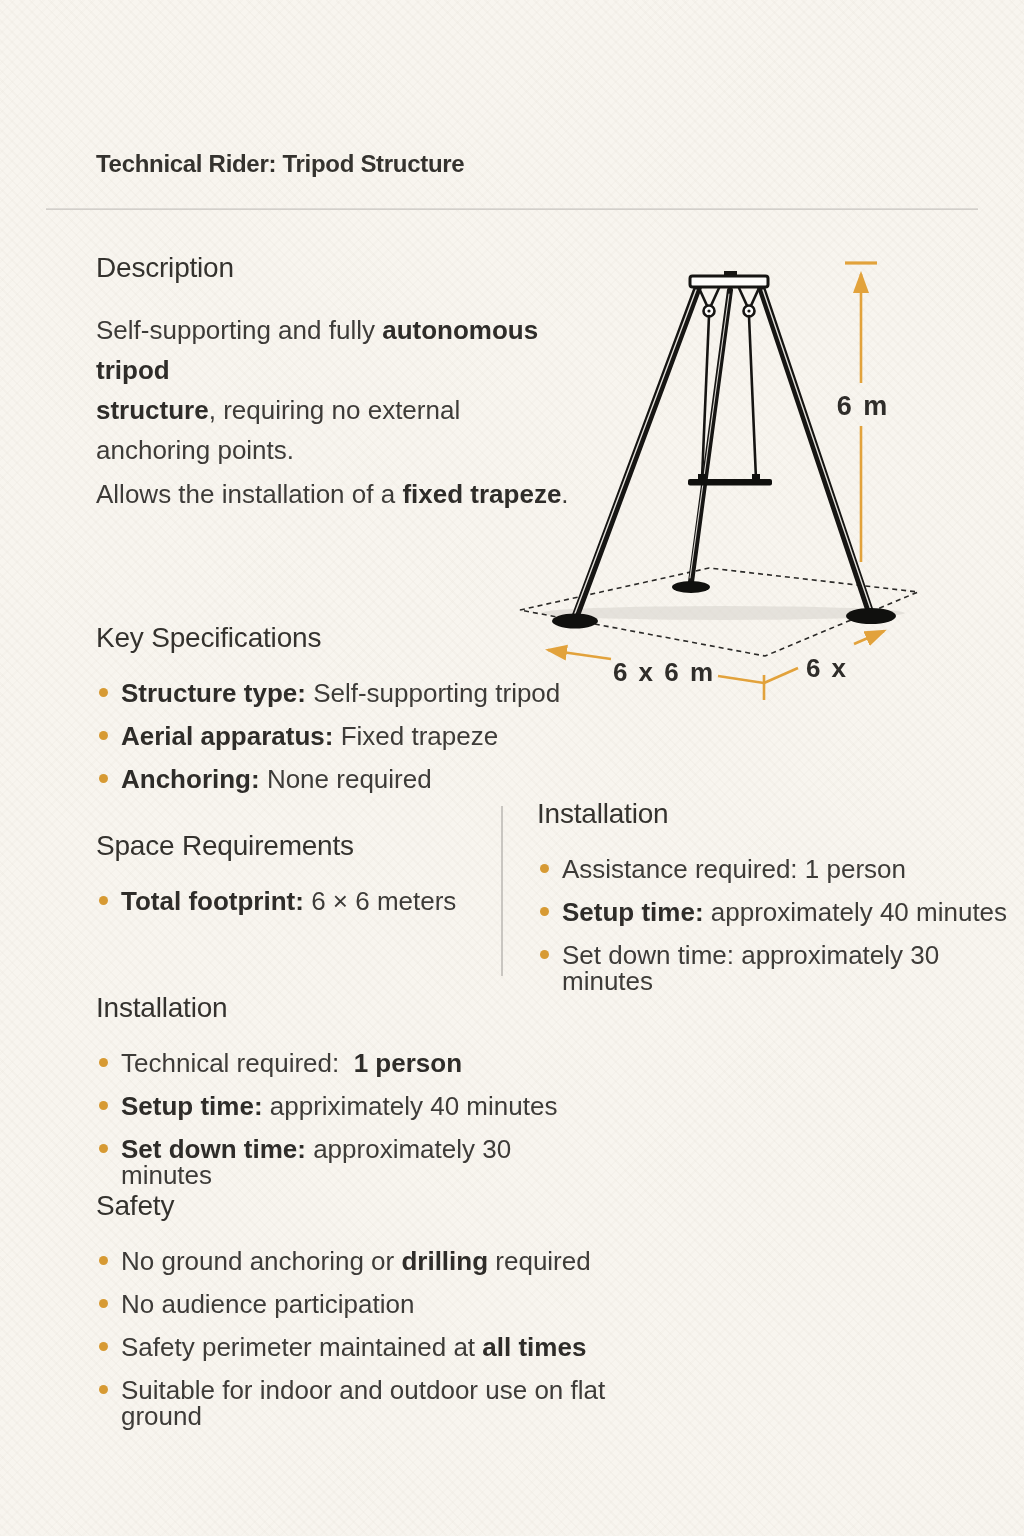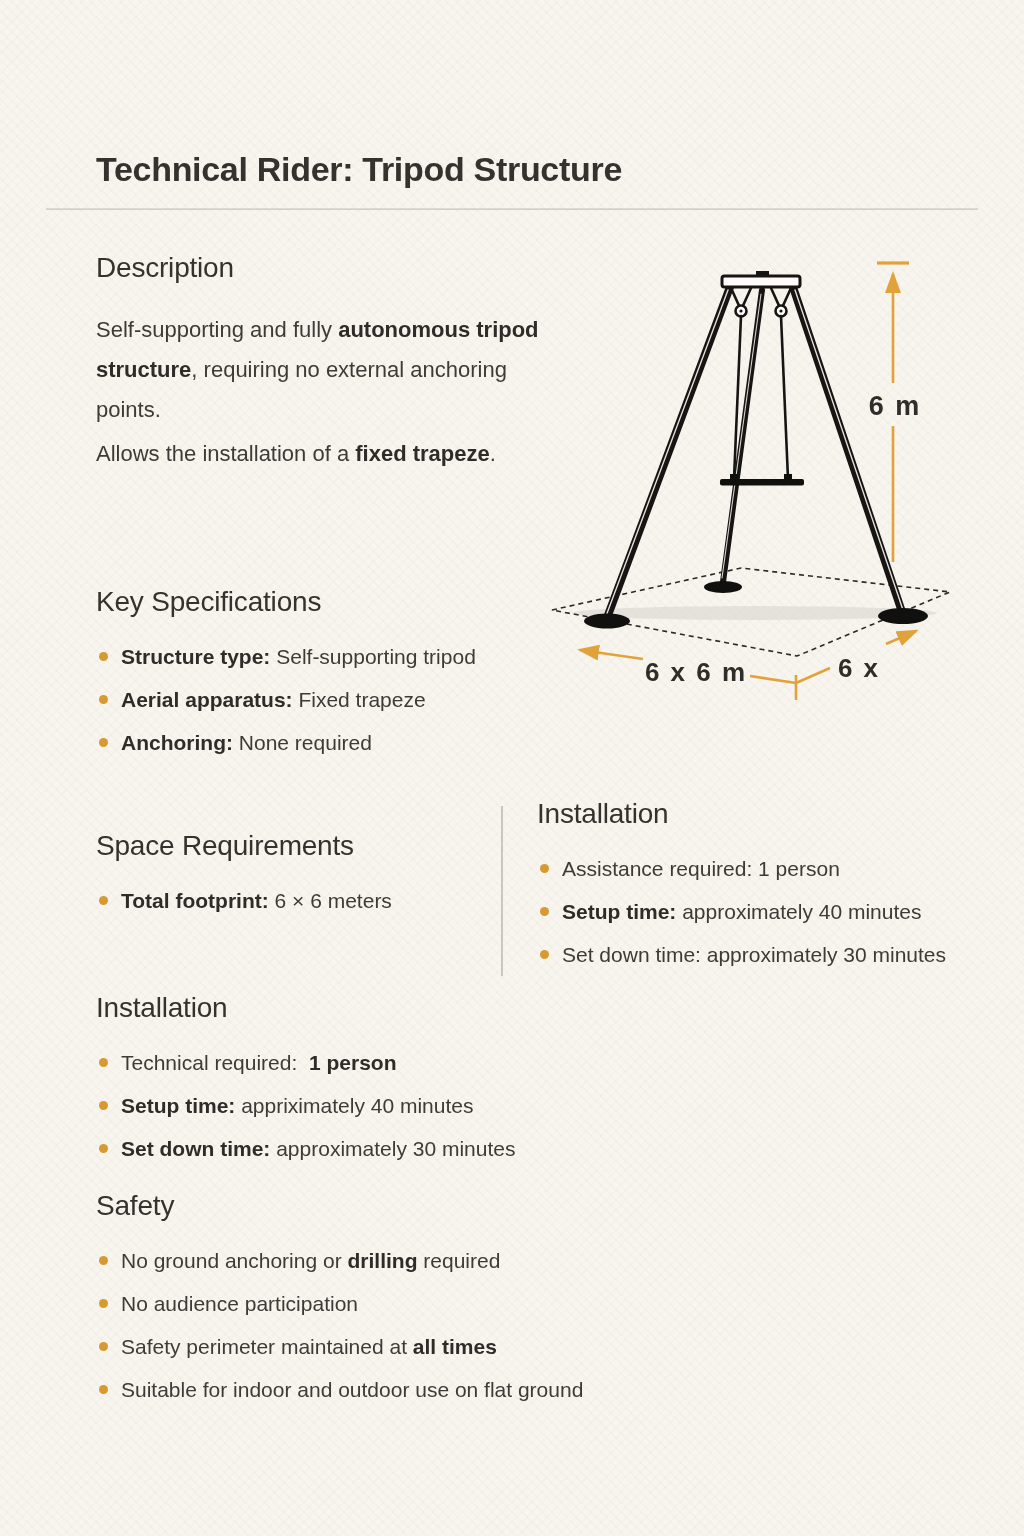--- a/index.html
+++ b/index.html
@@ -15,56 +15,56 @@
     background-color:#f8f5ef;
     background-image:
       repeating-linear-gradient(45deg, rgba(196,186,170,0.07) 0 2px, transparent 2px 7px),
       repeating-linear-gradient(-45deg, rgba(196,186,170,0.05) 0 2px, transparent 2px 7px);
     overflow:hidden;
   }
   .abs{position:absolute;}
 
   h1{
     margin:0;
-    font-size:34px;
+    font-size:24px;
     font-weight:700;
     letter-spacing:-0.3px;
     color:#34322e;
     text-align:right;
   }
   .title-rule{
     position:absolute;
     left:46px;top:208px;
     width:932px;height:2px;
     background:linear-gradient(to bottom,#e3e0db,#ccc9c4);
   }
   h2{
     margin:0 0 26px 0;
     font-size:28px;
     font-weight:400;
     letter-spacing:-0.2px;
     color:#34322e;
   }
   .body-copy p{
     margin:0 0 4px 0;
-    font-size:22px;
+    font-size:26px;
     line-height:40px;
   }
   .seg{white-space:pre-wrap;}
   .seg.b{font-weight:700;color:#2e2c29;}
 
   ul.bullets{
     list-style:none;
     margin:0;padding:0;
   }
   ul.bullets li{
     display:flex;
     align-items:flex-start;
     margin:0 0 17px 0;
-    font-size:21px;
+    font-size:26px;
     line-height:26px;
   }
   .dot{
     flex:0 0 auto;
     width:9px;height:9px;
     margin:8px 13px 0 3px;
     border-radius:50%;
     background:#d79a33;
   }
   .li-text{display:inline-block;}
@@ -72,22 +72,22 @@
   .col-divider{
     position:absolute;
     left:501px;top:806px;
     width:2px;height:170px;
     background:#c9c6c1;
   }
 
   
   .sec-title{left:96px;top:150px;}
   .sec-desc{left:96px;top:252px;width:474px;}
-  .sec-illustration{left:550px;top:250px;width:470px;height:470px;text-align:right;}
-  .sec-keyspecs{left:96px;top:586px;width:474px;}
+  .sec-illustration{left:518px;top:250px;width:470px;height:470px;text-align:right;}
+  .sec-keyspecs{left:96px;top:622px;width:474px;}
   .sec-space{left:96px;top:798px;width:392px;margin-top:32px;}
   .sec-install-right{left:537px;top:798px;width:482px;}
   .sec-install-main{left:96px;top:992px;width:500px;}
   .sec-safety{left:96px;top:1190px;width:560px;}
 
   svg text{
     font-family:"Liberation Sans", sans-serif;
     font-weight:700;
     fill:#2f2d2a;
   }

